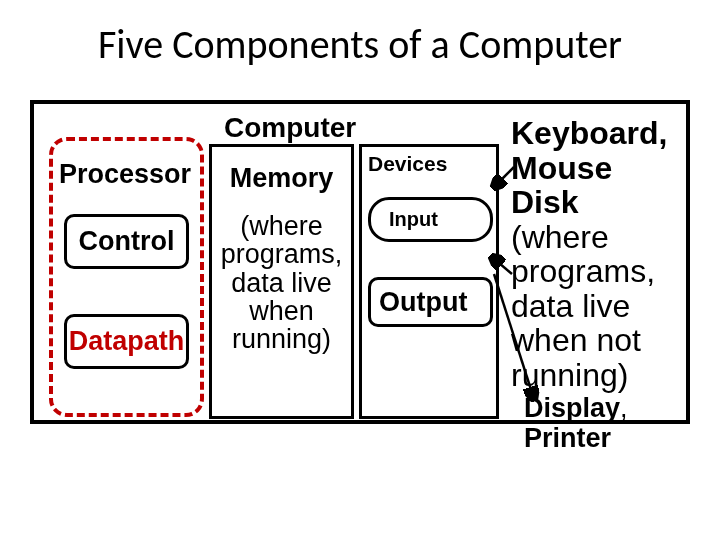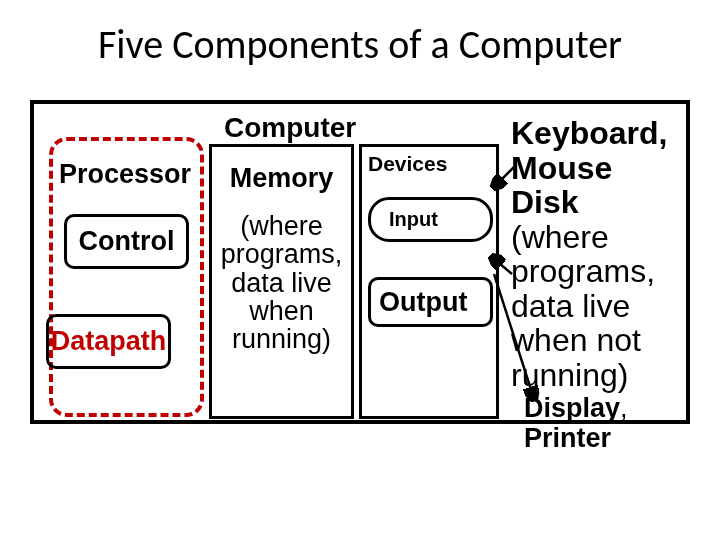--- a/index.html
+++ b/index.html
@@ -60,21 +60,21 @@
     border-radius: 10px;
     display: flex;
     align-items: center;
     justify-content: center;
     font-size: 27px;
     font-weight: bold;
     font-family: Arial, sans-serif;
   }
   .datapath-box {
     position: absolute;
-    left: 12px;
+    left: 30px;
     top: 210px;
     width: 125px;
     height: 55px;
     border: 3px solid #000;
     border-radius: 10px;
     display: flex;
     align-items: center;
     justify-content: center;
     font-size: 27px;
     font-weight: bold;

